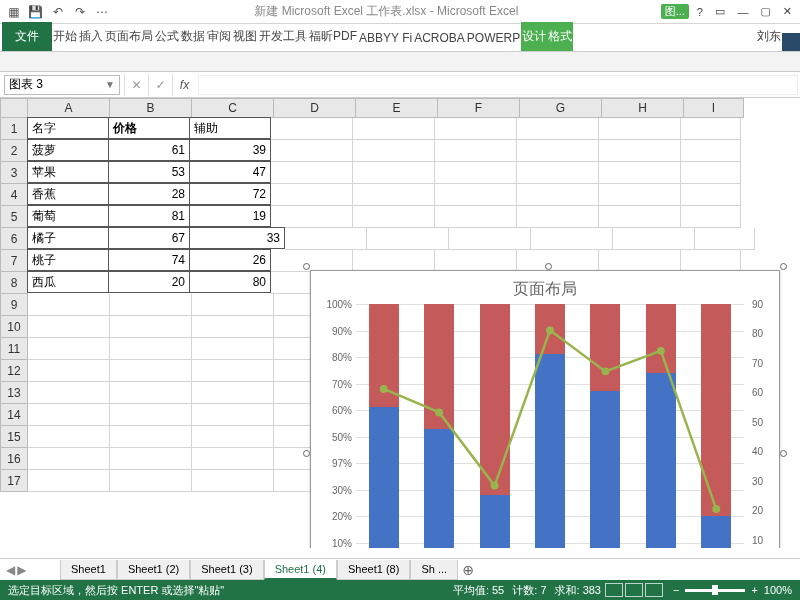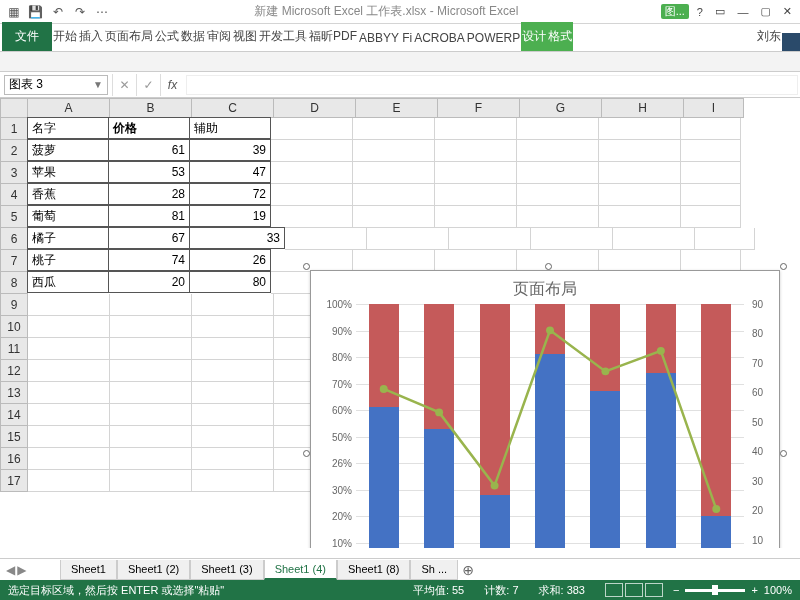--- a/index.html
+++ b/index.html
@@ -9,21 +9,21 @@
 .qat-btn{width:20px;height:20px;display:flex;align-items:center;justify-content:center;color:#555;cursor:pointer}
 .title-text{flex:1;text-align:center;color:#888;font-size:12px}
 .title-right{display:flex;gap:4px;align-items:center}
 .title-right .btn{padding:1px 4px;font-size:11px;color:#444}
 .ribbon-tabs{height:28px;display:flex;align-items:flex-end;border-bottom:1px solid #ccc;background:#fff;padding-left:2px}
 .tab{padding:5px 0;font-size:12px;color:#444;cursor:pointer;border:1px solid transparent}
 .tab.file{background:#217346;color:#fff;padding:5px 12px}
 .tab.ctx{background:#4caf50;color:#fff}
 .ribbon-body{height:20px;background:#f3f3f3;border-bottom:1px solid #ccc}
 .formula-bar{height:26px;display:flex;align-items:center;border-bottom:1px solid #ccc;background:#fff}
-.name-box{width:104px;border:1px solid #bbb;margin:2px 4px;height:20px;display:flex;align-items:center;padding:0 4px;font-size:12px}
+.name-box{width:116px;border:1px solid #bbb;margin:2px 4px;height:20px;display:flex;align-items:center;padding:0 4px;font-size:12px}
 .name-box .dd{margin-left:auto;color:#777;font-size:10px}
 .fb-btn{width:24px;height:22px;display:flex;align-items:center;justify-content:center;color:#999;border-left:1px solid #ddd}
 .fx{font-style:italic;color:#555}
 .grid-area{position:relative;height:450px;overflow:hidden;background:#fff}
 .col-headers{display:flex;position:absolute;top:0;left:0;height:20px}
 .corner{width:28px;height:20px;background:#e8e8e8;border:1px solid #bbb}
 .col-h{height:20px;background:#e8e8e8;border:1px solid #bbb;border-left:none;display:flex;align-items:center;justify-content:center;color:#333;font-size:12px}
 .row-headers{position:absolute;top:20px;left:0;width:28px}
 .row-h{width:28px;height:22px;background:#e8e8e8;border:1px solid #bbb;border-top:none;display:flex;align-items:center;justify-content:center;font-size:12px;color:#333}
 .cells{position:absolute;top:20px;left:28px}
@@ -49,21 +49,21 @@
 .seg-aux{background:#c55a5a}
 .line-svg{position:absolute;inset:0;overflow:visible}
 .sheet-tabs{position:absolute;bottom:20px;left:0;right:0;height:22px;background:#fff;border-top:1px solid #ccc;display:flex;align-items:center}
 .st-nav{width:60px;display:flex;gap:2px;padding:0 6px;color:#888}
 .st-nav span{cursor:pointer}
 .sheet-tab{padding:3px 10px;border:1px solid #ccc;border-top:none;font-size:11px;background:#f0f0f0;cursor:pointer}
 .sheet-tab.active{background:#fff;border-bottom:2px solid #217346;color:#217346}
 .st-add{width:20px;text-align:center;font-size:14px;color:#666;cursor:pointer}
 .status-bar{position:absolute;bottom:0;left:0;right:0;height:20px;background:#217346;color:#fff;display:flex;align-items:center;font-size:11px;padding:0 8px}
 .status-left{flex:1}
-.status-stats{display:flex;gap:20px;margin-right:20px}
+.status-stats{display:flex;gap:8px;margin-right:4px}
 .status-views{display:flex;gap:2px;margin-right:10px}
 .sv{width:18px;height:14px;border:1px solid #fff;opacity:0.7}
 .zoom{display:flex;align-items:center;gap:6px}
 .zoom-slider{width:60px;height:3px;background:#fff;position:relative}
 .zoom-thumb{position:absolute;width:6px;height:10px;background:#fff;top:-4px;left:27px}
 .pic-badge{background:#4caf50;color:#fff;padding:0px 4px;font-size:11px;border-radius:2px}
 .user-avatar{width:18px;height:18px;background:#2a4a6a}
 </style>
 </head>
 <body>
@@ -330,21 +330,21 @@
       </div>
     </div>
 
   <div class="chart-container">
     <div class="chart-title">页面布局</div>
     <div class="plot">
       <div class="y-axis" id="yax">
           <div class="y-tick" style="top: 90%;">10%</div>
           <div class="y-tick" style="top: 80%;">20%</div>
           <div class="y-tick" style="top: 70%;">30%</div>
-          <div class="y-tick" style="top: 60%;">26%</div>
+          <div class="y-tick" style="top: 60%;">97%</div>
           <div class="y-tick" style="top: 50%;">50%</div>
           <div class="y-tick" style="top: 40%;">60%</div>
           <div class="y-tick" style="top: 30%;">70%</div>
           <div class="y-tick" style="top: 20%;">80%</div>
           <div class="y-tick" style="top: 10%;">90%</div>
           <div class="y-tick" style="top: 0%;">100%</div>
         </div>
       <div class="y2-axis" id="y2ax">
           <div class="y2-tick" style="top: 88.8889%;">10</div>
           <div class="y2-tick" style="top: 77.7778%;">20</div>

